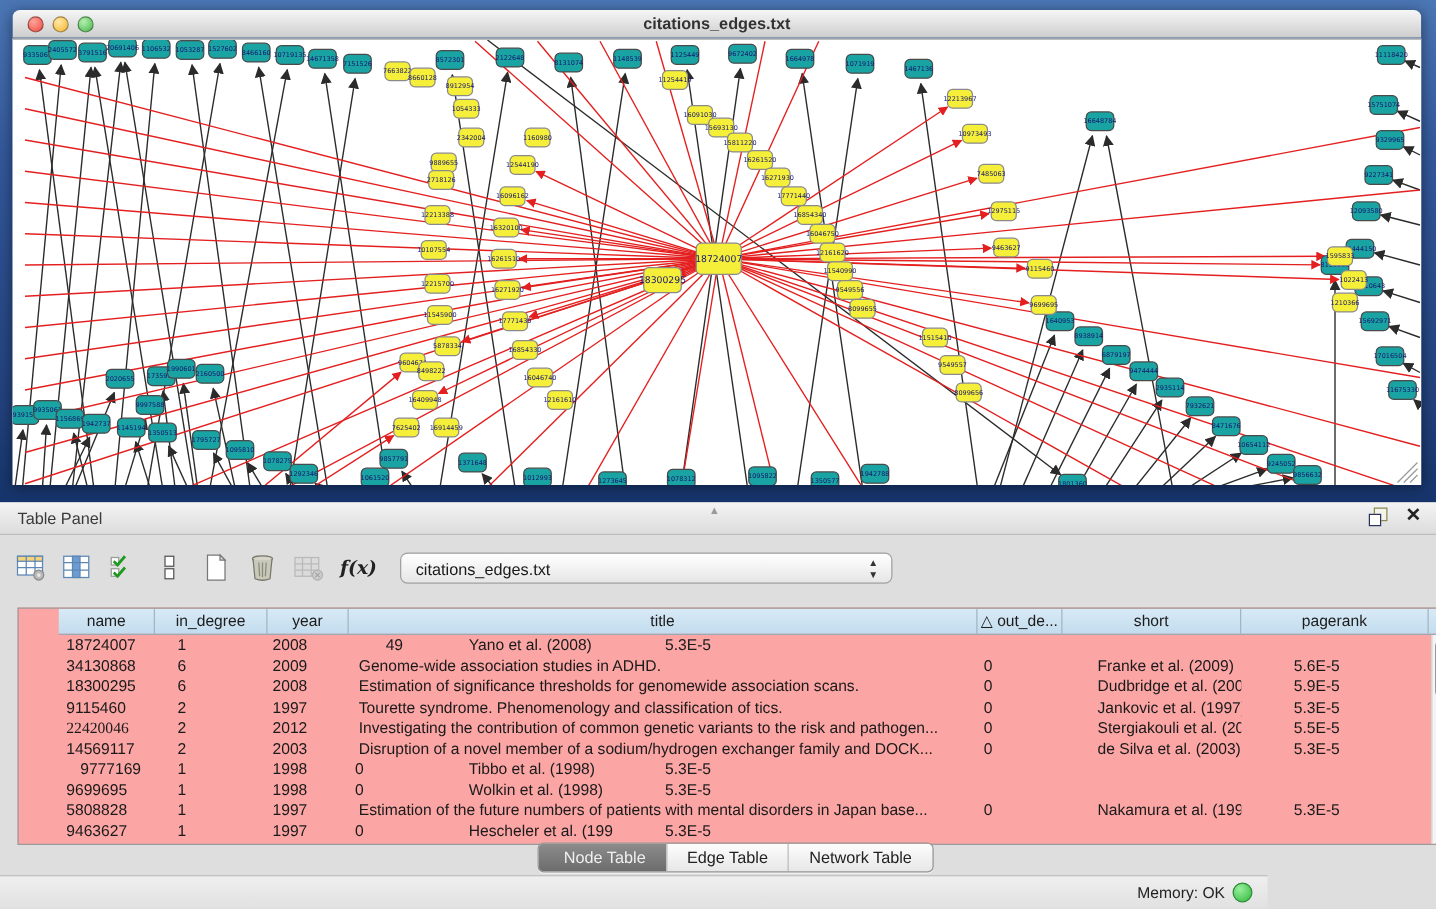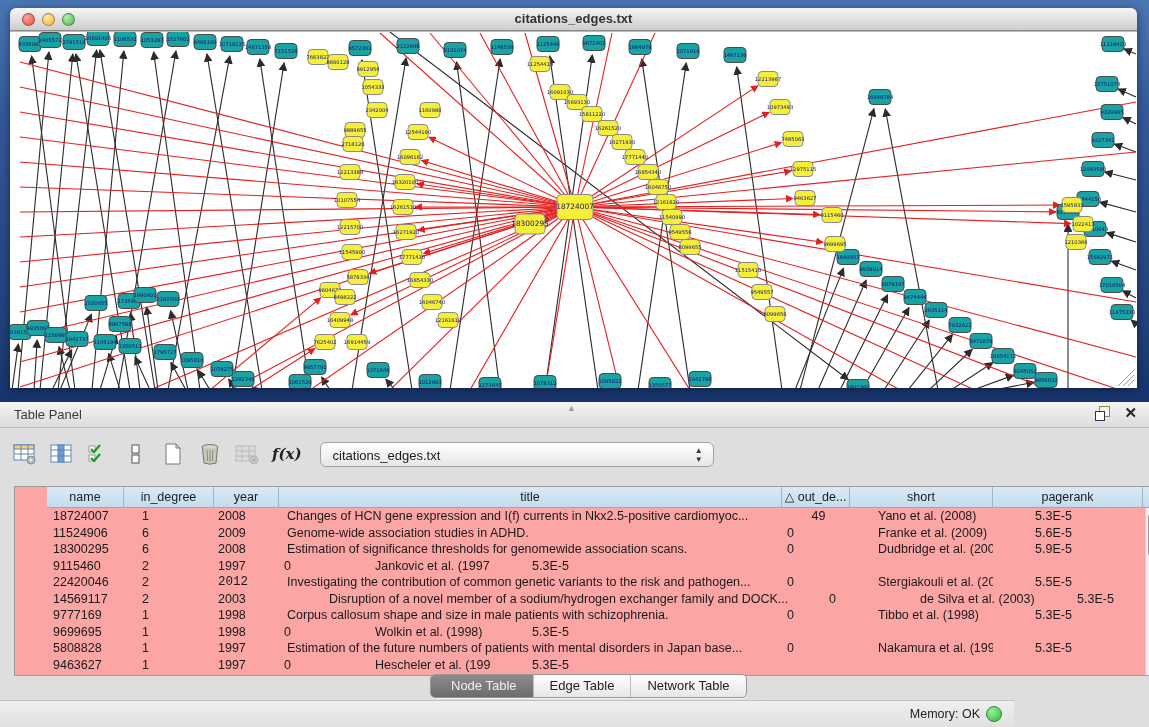--- a/index.html
+++ b/index.html
@@ -802,74 +802,73 @@
         <div class="th" style="width: 503px; flex: 0 0 503px;">title</div>
         <div class="th" style="width: 68px; flex: 0 0 68px;">△ out_de...</div>
         <div class="th" style="width: 143px; flex: 0 0 143px;">short</div>
         <div class="th" style="width: 150px; flex: 0 0 150px;">pagerank</div>
       </div>
     <div id="tbody">
         <div class="tr">
           <div class="td" style="width: 77px; flex: 0 0 77px; padding-left: 6px;">18724007</div>
           <div class="td" style="width: 90px; flex: 0 0 90px; padding-left: 18px;">1</div>
           <div class="td" style="width: 65px; flex: 0 0 65px; padding-left: 4px;">2008</div>
-          <div class="td" style="width: 503px; flex: 0 0 503px; padding-left: 8px;">Changes of HCN gene expression and I(f) currents in Nkx2.5-positive cardiomyoc...</div>
           <div class="td" style="width: 68px; flex: 0 0 68px; padding-left: 5px; text-align: center;">49</div>
           <div class="td" style="width: 143px; flex: 0 0 143px; padding-left: 28px;">Yano et al. (2008)</div>
           <div class="td" style="width: 150px; flex: 0 0 150px; padding-left: 42px;">5.3E-5</div>
         </div>
         <div class="tr">
-          <div class="td" style="width: 77px; flex: 0 0 77px; padding-left: 6px;">11524906</div>
+          <div class="td" style="width: 77px; flex: 0 0 77px; padding-left: 6px;">34130868</div>
           <div class="td" style="width: 90px; flex: 0 0 90px; padding-left: 18px;">6</div>
           <div class="td" style="width: 65px; flex: 0 0 65px; padding-left: 4px;">2009</div>
           <div class="td" style="width: 503px; flex: 0 0 503px; padding-left: 8px;">Genome-wide association studies in ADHD.</div>
           <div class="td" style="width: 68px; flex: 0 0 68px; padding-left: 5px;">0</div>
           <div class="td" style="width: 143px; flex: 0 0 143px; padding-left: 28px;">Franke et al. (2009)</div>
           <div class="td" style="width: 150px; flex: 0 0 150px; padding-left: 42px;">5.6E-5</div>
         </div>
         <div class="tr">
           <div class="td" style="width: 77px; flex: 0 0 77px; padding-left: 6px;">18300295</div>
           <div class="td" style="width: 90px; flex: 0 0 90px; padding-left: 18px;">6</div>
           <div class="td" style="width: 65px; flex: 0 0 65px; padding-left: 4px;">2008</div>
           <div class="td" style="width: 503px; flex: 0 0 503px; padding-left: 8px;">Estimation of significance thresholds for genomewide association scans.</div>
           <div class="td" style="width: 68px; flex: 0 0 68px; padding-left: 5px;">0</div>
           <div class="td" style="width: 143px; flex: 0 0 143px; padding-left: 28px;">Dudbridge et al. (2008)</div>
           <div class="td" style="width: 150px; flex: 0 0 150px; padding-left: 42px;">5.9E-5</div>
         </div>
         <div class="tr">
           <div class="td" style="width: 77px; flex: 0 0 77px; padding-left: 6px;">9115460</div>
           <div class="td" style="width: 90px; flex: 0 0 90px; padding-left: 18px;">2</div>
           <div class="td" style="width: 65px; flex: 0 0 65px; padding-left: 4px;">1997</div>
+          <div class="td" style="width: 503px; flex: 0 0 503px; padding-left: 8px;">Tourette syndrome. Phenomenology and classification of tics.</div>
           <div class="td" style="width: 68px; flex: 0 0 68px; padding-left: 5px;">0</div>
           <div class="td" style="width: 143px; flex: 0 0 143px; padding-left: 28px;">Jankovic et al. (1997)</div>
           <div class="td" style="width: 150px; flex: 0 0 150px; padding-left: 42px;">5.3E-5</div>
         </div>
         <div class="tr">
-          <div class="td" style="width: 77px; flex: 0 0 77px; padding-left: 6px;">22420046</div>
+          <div class="td" style="width: 77px; flex: 0 0 77px; padding-left: 6px; font-family: Liberation Serif, serif;">22420046</div>
           <div class="td" style="width: 90px; flex: 0 0 90px; padding-left: 18px;">2</div>
-          <div class="td" style="width: 65px; flex: 0 0 65px; padding-left: 4px; font-family: Liberation Mono, monospace;">2012</div>
+          <div class="td" style="width: 65px; flex: 0 0 65px; padding-left: 4px;">2012</div>
           <div class="td" style="width: 503px; flex: 0 0 503px; padding-left: 8px;">Investigating the contribution of common genetic variants to the risk and pathogen...</div>
           <div class="td" style="width: 68px; flex: 0 0 68px; padding-left: 5px;">0</div>
           <div class="td" style="width: 143px; flex: 0 0 143px; padding-left: 28px;">Stergiakouli et al. (2012)</div>
           <div class="td" style="width: 150px; flex: 0 0 150px; padding-left: 42px;">5.5E-5</div>
         </div>
         <div class="tr">
           <div class="td" style="width: 77px; flex: 0 0 77px; padding-left: 6px;">14569117</div>
           <div class="td" style="width: 90px; flex: 0 0 90px; padding-left: 18px;">2</div>
           <div class="td" style="width: 65px; flex: 0 0 65px; padding-left: 4px;">2003</div>
-          <div class="td" style="width: 503px; flex: 0 0 503px; padding-left: 8px; margin-left: 42px;">Disruption of a novel member of a sodium/hydrogen exchanger family and DOCK...</div>
+          <div class="td" style="width: 503px; flex: 0 0 503px; padding-left: 8px;">Disruption of a novel member of a sodium/hydrogen exchanger family and DOCK...</div>
           <div class="td" style="width: 68px; flex: 0 0 68px; padding-left: 5px;">0</div>
           <div class="td" style="width: 143px; flex: 0 0 143px; padding-left: 28px;">de Silva et al. (2003)</div>
           <div class="td" style="width: 150px; flex: 0 0 150px; padding-left: 42px;">5.3E-5</div>
         </div>
         <div class="tr">
-          <div class="td" style="width: 77px; flex: 0 0 77px; padding-left: 6px;">9777169</div>
+          <div class="td" style="width: 77px; flex: 0 0 77px; padding-left: 6px; text-align: center;">9777169</div>
           <div class="td" style="width: 90px; flex: 0 0 90px; padding-left: 18px;">1</div>
           <div class="td" style="width: 65px; flex: 0 0 65px; padding-left: 4px;">1998</div>
-          <div class="td" style="width: 503px; flex: 0 0 503px; padding-left: 8px;">Corpus callosum shape and size in male patients with schizophrenia.</div>
           <div class="td" style="width: 68px; flex: 0 0 68px; padding-left: 5px;">0</div>
           <div class="td" style="width: 143px; flex: 0 0 143px; padding-left: 28px;">Tibbo et al. (1998)</div>
           <div class="td" style="width: 150px; flex: 0 0 150px; padding-left: 42px;">5.3E-5</div>
         </div>
         <div class="tr">
           <div class="td" style="width: 77px; flex: 0 0 77px; padding-left: 6px;">9699695</div>
           <div class="td" style="width: 90px; flex: 0 0 90px; padding-left: 18px;">1</div>
           <div class="td" style="width: 65px; flex: 0 0 65px; padding-left: 4px;">1998</div>
           <div class="td" style="width: 68px; flex: 0 0 68px; padding-left: 5px;">0</div>
           <div class="td" style="width: 143px; flex: 0 0 143px; padding-left: 28px;">Wolkin et al. (1998)</div>

